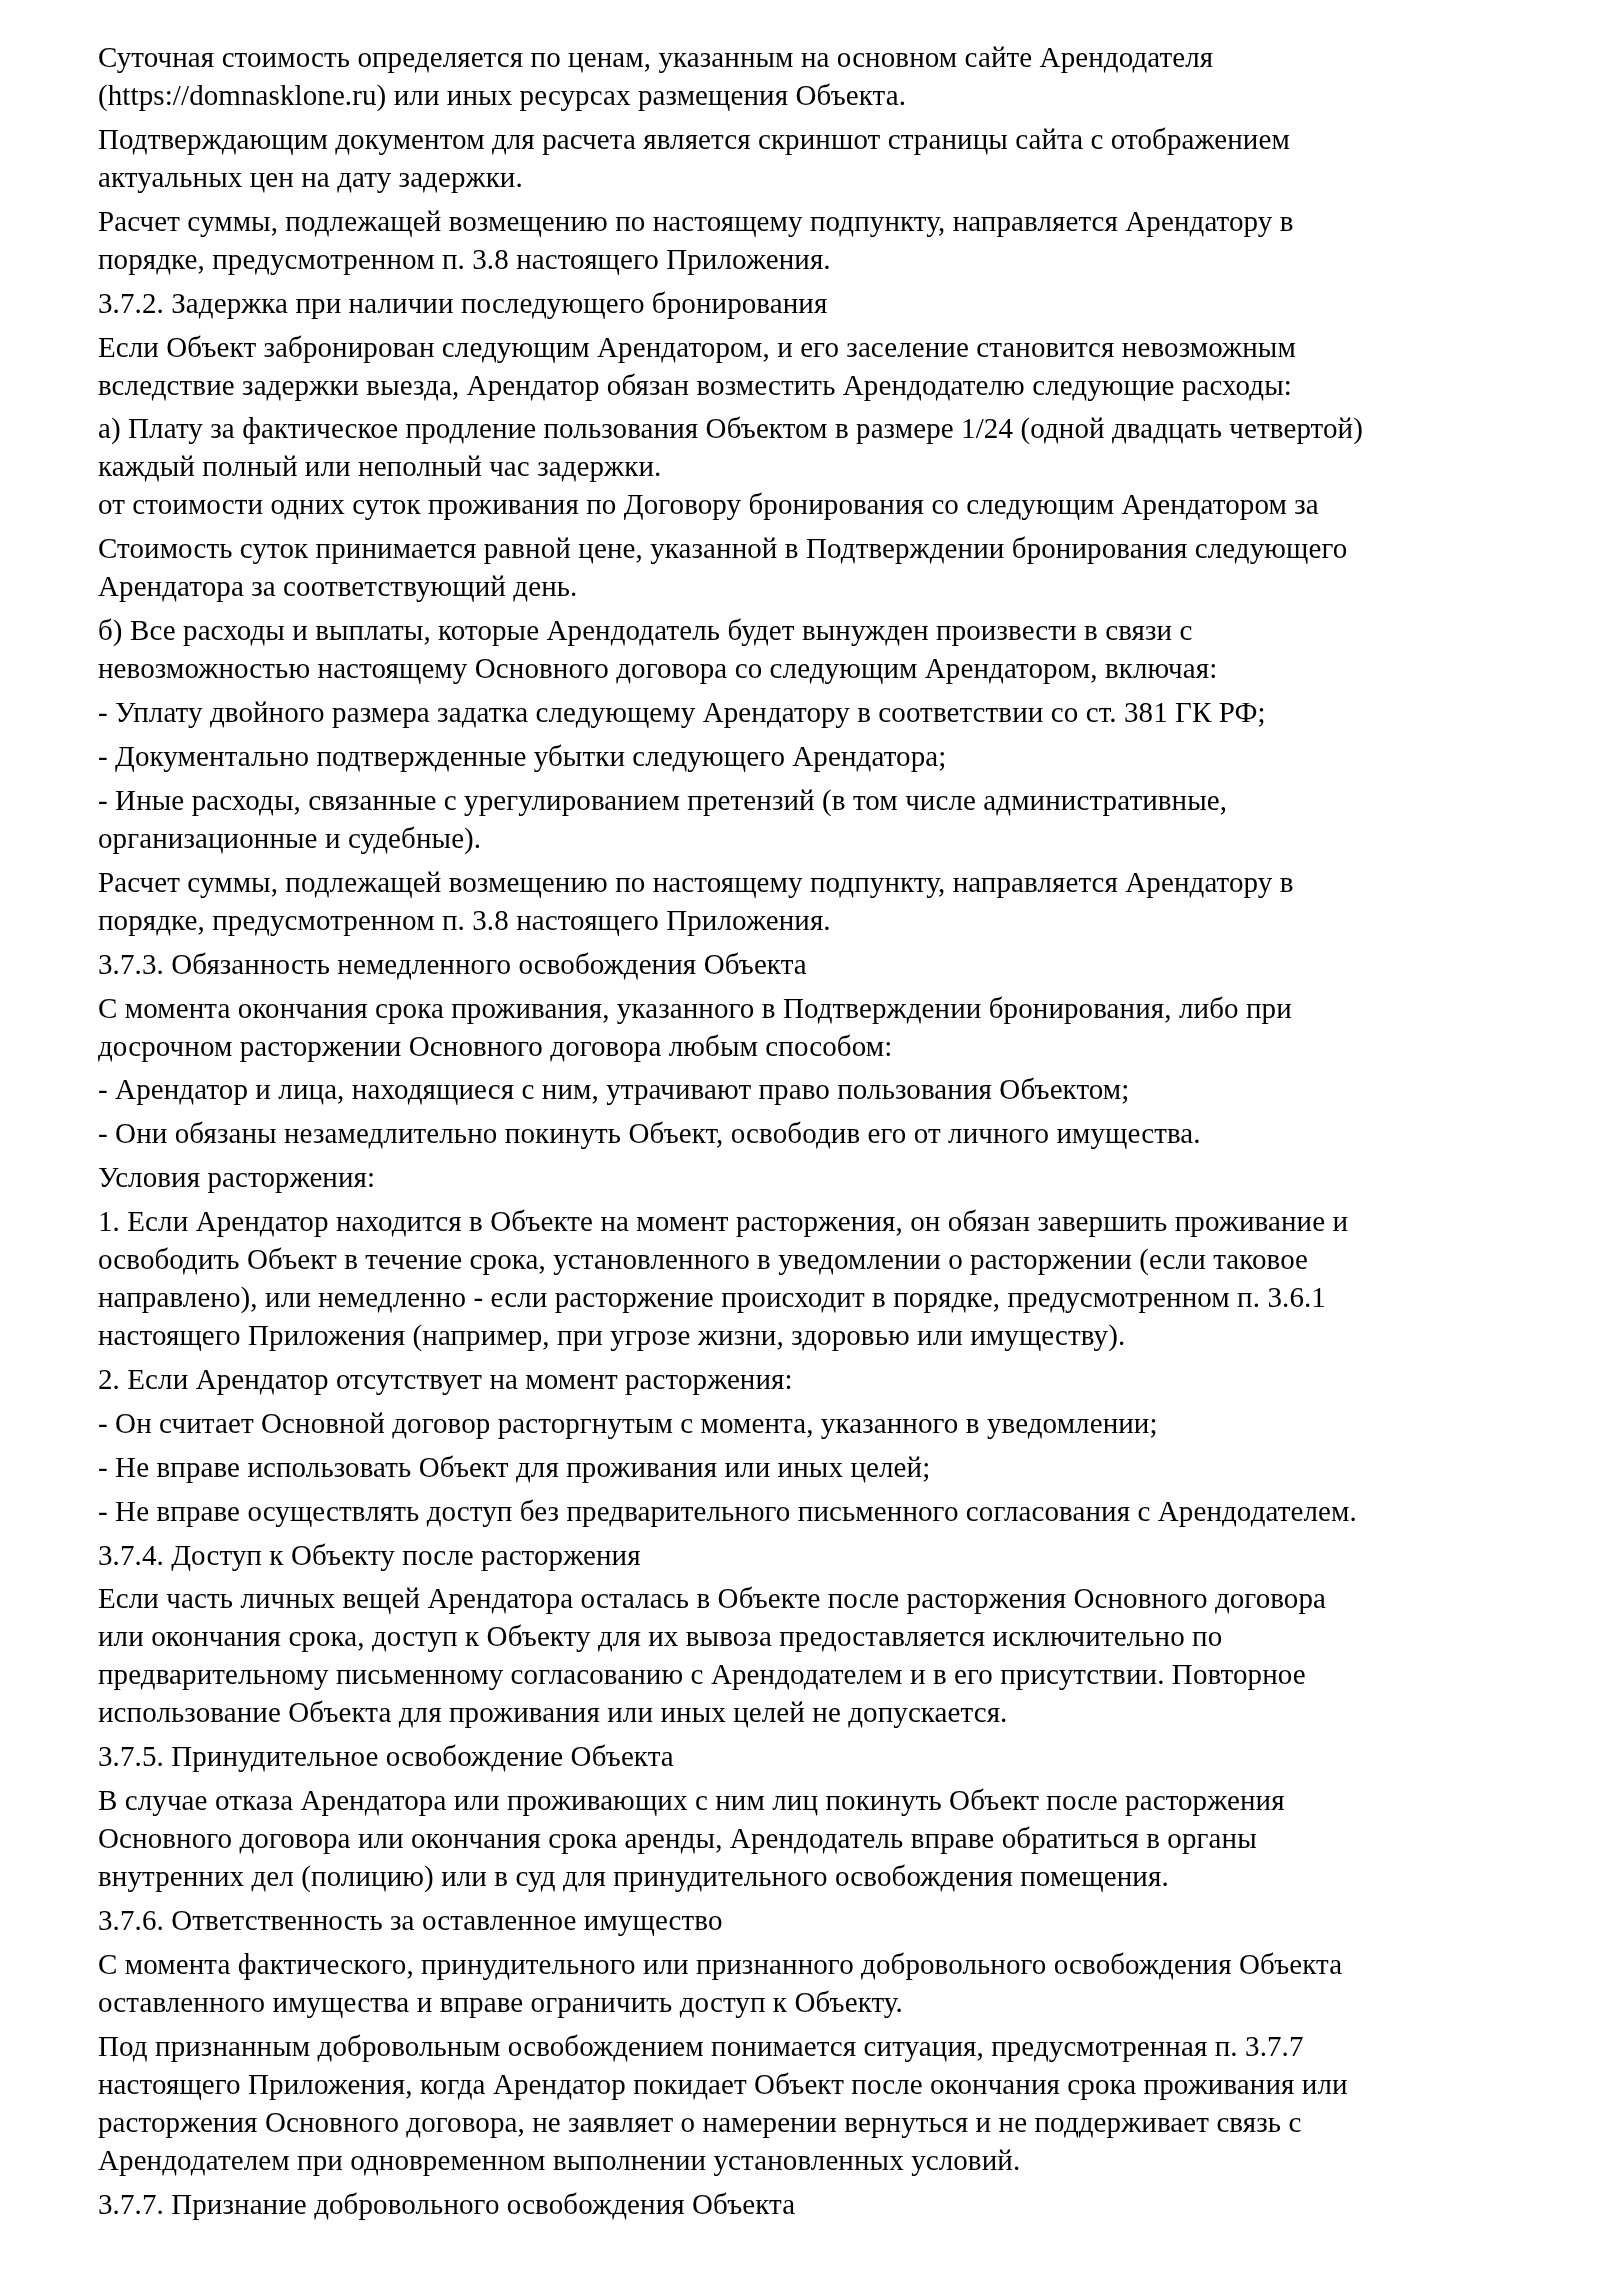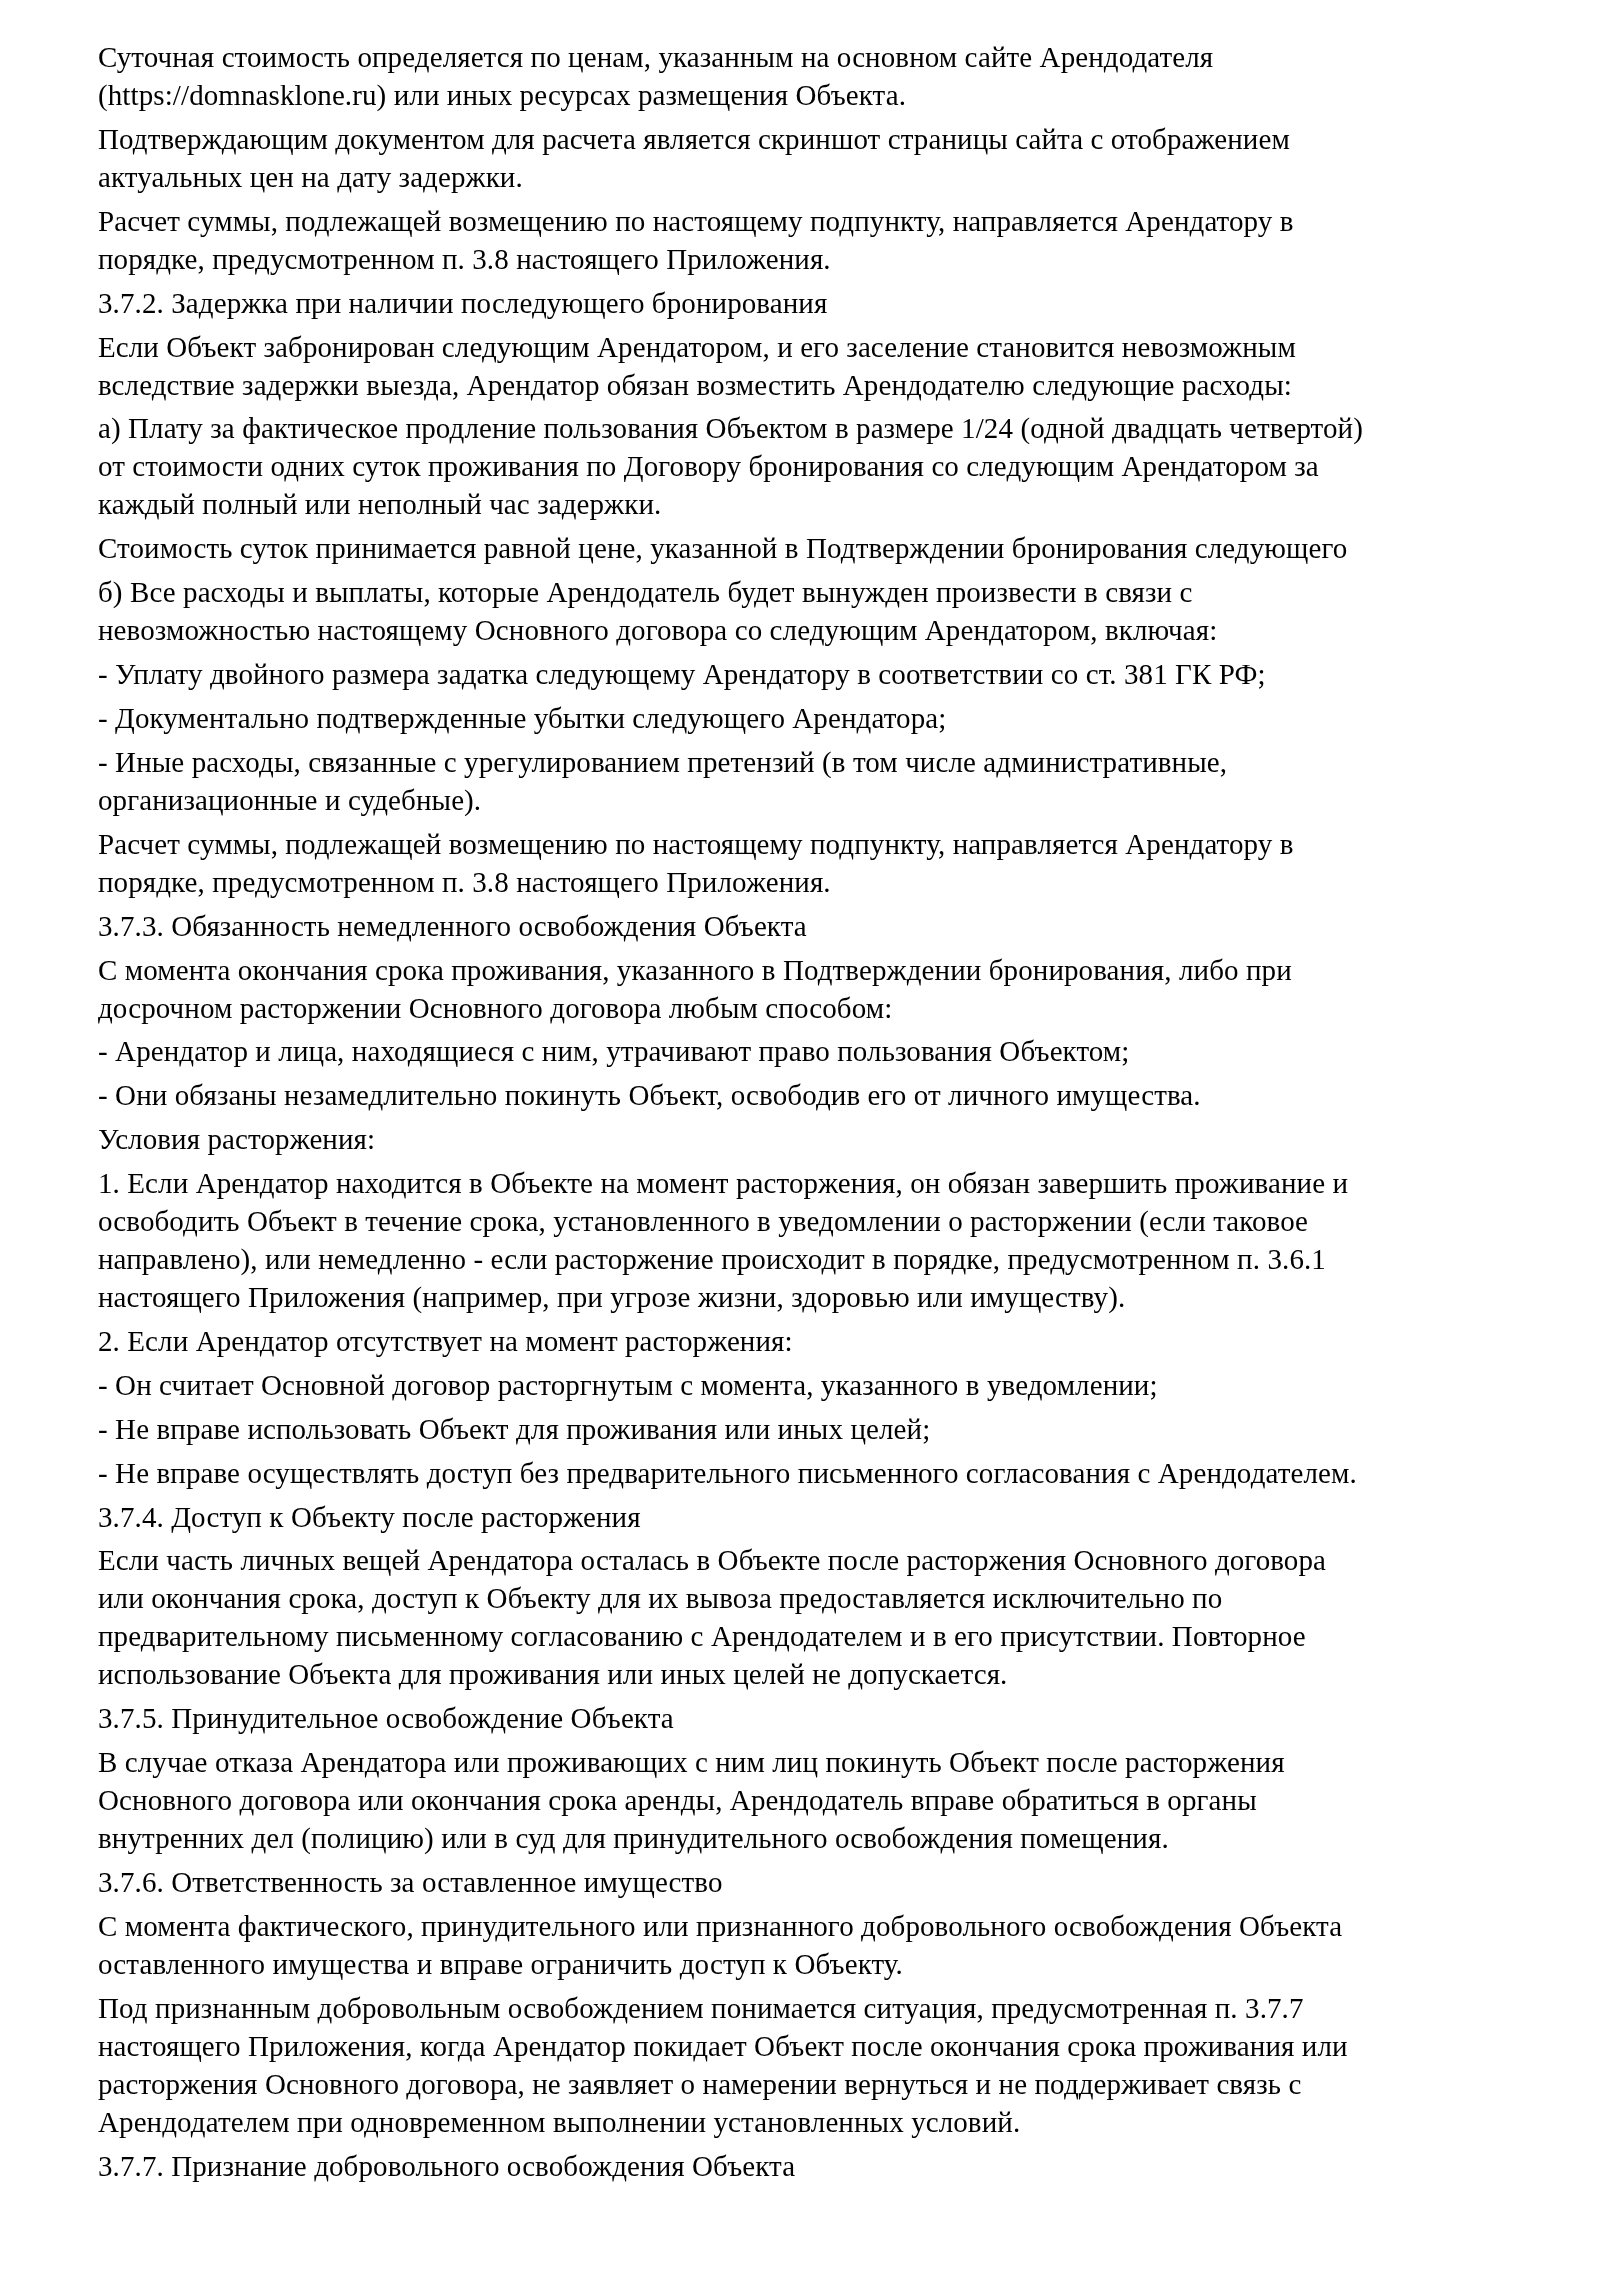--- a/index.html
+++ b/index.html
@@ -59,25 +59,26 @@
       </div>
       <div class="para">
         <div class="line">3.7.2. Задержка при наличии последующего бронирования</div>
       </div>
       <div class="para">
         <div class="line">Если Объект забронирован следующим Арендатором, и его заселение становится невозможным</div>
         <div class="line">вследствие задержки выезда, Арендатор обязан возместить Арендодателю следующие расходы:</div>
       </div>
       <div class="para">
         <div class="line">а) Плату за фактическое продление пользования Объектом в размере 1/24 (одной двадцать четвертой)</div>
+        <div class="line">каждый полный или неполный час задержки.</div>
         <div class="line">от стоимости одних суток проживания по Договору бронирования со следующим Арендатором за</div>
-        <div class="line">каждый полный или неполный час задержки.</div>
       </div>
       <div class="para">
         <div class="line">Стоимость суток принимается равной цене, указанной в Подтверждении бронирования следующего</div>
+        <div class="line">Арендатора за соответствующий день.</div>
       </div>
       <div class="para">
         <div class="line">б) Все расходы и выплаты, которые Арендодатель будет вынужден произвести в связи с</div>
         <div class="line">невозможностью настоящему Основного договора со следующим Арендатором, включая:</div>
       </div>
       <div class="para">
         <div class="line">- Уплату двойного размера задатка следующему Арендатору в соответствии со ст. 381 ГК РФ;</div>
       </div>
       <div class="para">
         <div class="line">- Документально подтвержденные убытки следующего Арендатора;</div>

